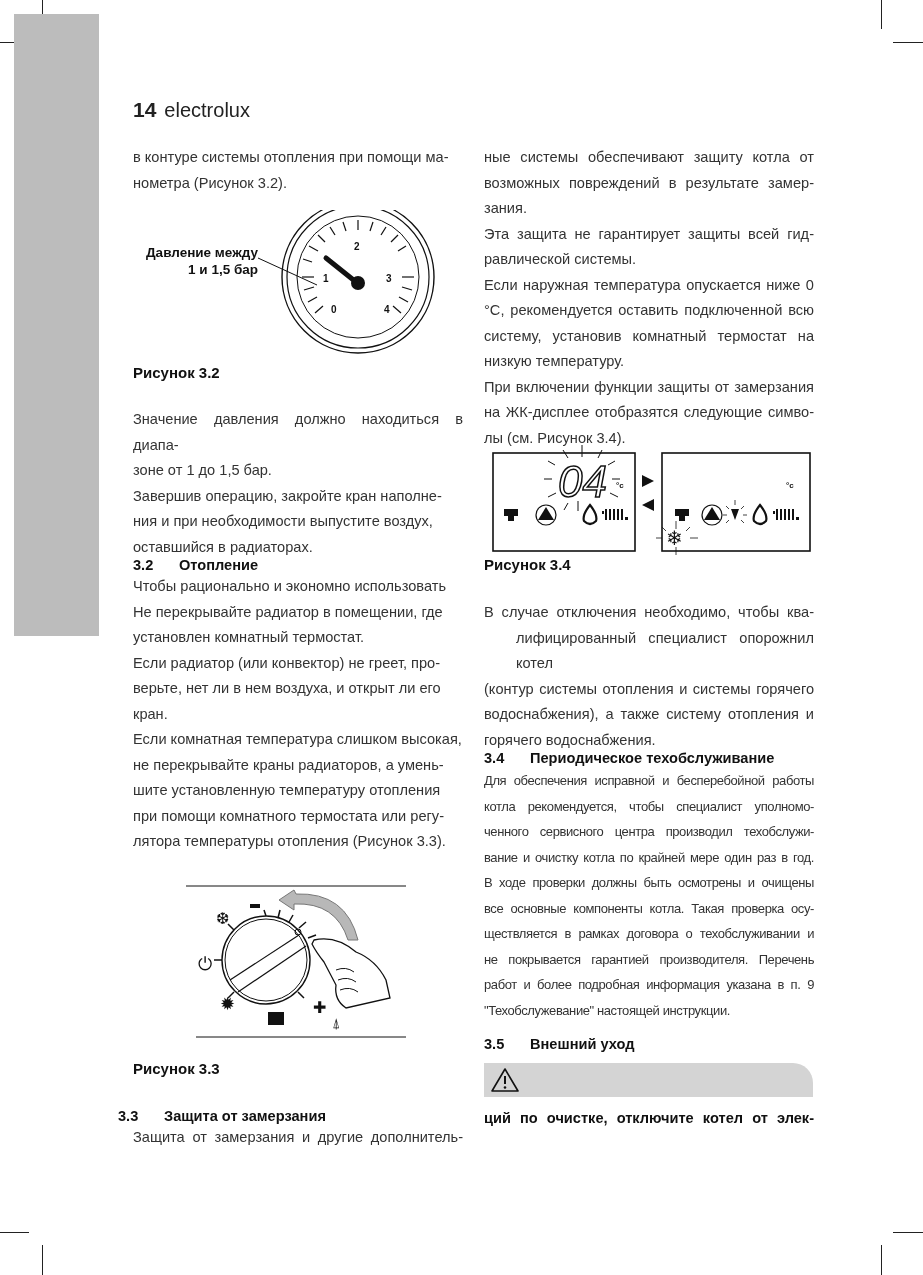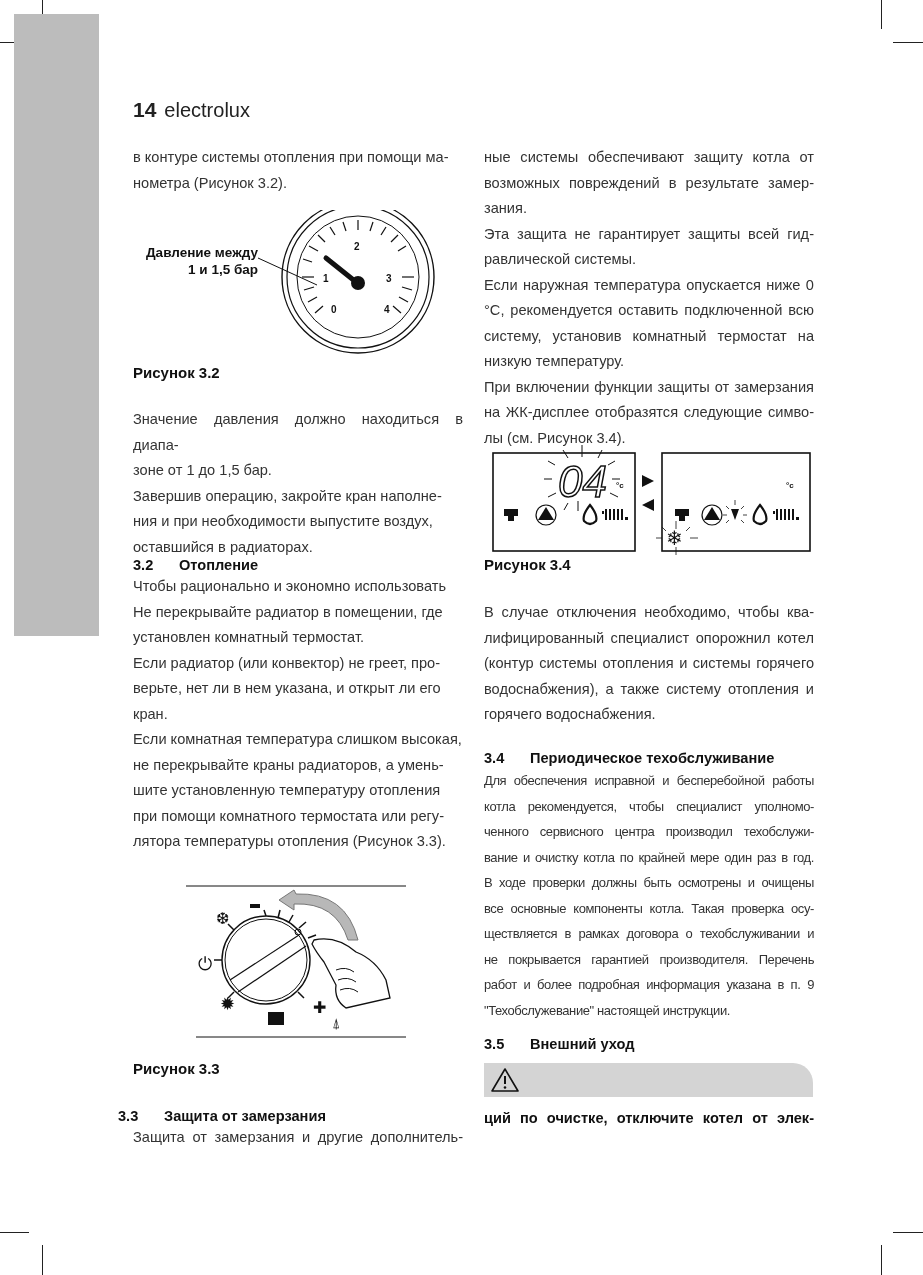--- a/index.html
+++ b/index.html
@@ -96,21 +96,21 @@
 </div>
 
 <div class="h2" style="left:133px;top:557px;">
   <span class="n">3.2</span><span>Отопление</span>
 </div>
 <div class="col" style="left:133px;top:574px;">
   <p>Чтобы рационально и экономно использовать</p>
   <p>Не перекрывайте радиатор в помещении, где</p>
   <p>установлен комнатный термостат.</p>
   <p>Если радиатор (или конвектор) не греет, про-</p>
-  <p>верьте, нет ли в нем указана, и открыт ли его</p>
+  <p>верьте, нет ли в нем воздуха, и открыт ли его</p>
   <p>кран.</p>
   <p>Если комнатная температура слишком высокая,</p>
   <p>не перекрывайте краны радиаторов, а умень-</p>
   <p>шите установленную температуру отопления</p>
   <p>при помощи комнатного термостата или регу-</p>
   <p>лятора температуры отопления (Рисунок 3.3).</p>
 </div>
 
 <svg class="abs" style="left:186px;top:880px;" width="222" height="162">
   <line x1="0" y1="6" x2="220" y2="6" stroke="#111" stroke-width="1"></line>
@@ -234,21 +234,21 @@
     <line x1="166" y1="93" x2="172" y2="93"></line>
       <line x1="200" y1="93" x2="208" y2="93"></line>
     <line x1="172" y1="82" x2="176" y2="86"></line>
       <line x1="200" y1="82" x2="196" y2="86"></line>
   </g>
 </svg>
 <div class="fig-cap" style="left:484px;top:556px;">Рисунок 3.4</div>
 
 <div class="col" style="left:484px;top:600px;">
   <p style="text-align-last:justify;">В случае отключения необходимо, чтобы ква-</p>
-  <p style="text-align-last:justify;">лифицированный специалист опорожнил котел</p>
+  <p style="text-align-last:justify;margin-left:32px;">лифицированный специалист опорожнил котел</p>
   <p style="text-align-last:justify;">(контур системы отопления и системы горячего</p>
   <p style="text-align-last:justify;">водоснабжения), а также систему отопления и</p>
   <p>горячего водоснабжения.</p>
 </div>
 
 <div class="h2" style="left:484px;top:750px;">
   <span class="n">3.4</span><span>Периодическое техобслуживание</span>
 </div>
 <div class="col" style="left:484px;top:768px;font-size:13px;letter-spacing:-0.4px;">
   <p style="text-align-last:justify;">Для обеспечения исправной и бесперебойной работы</p>

